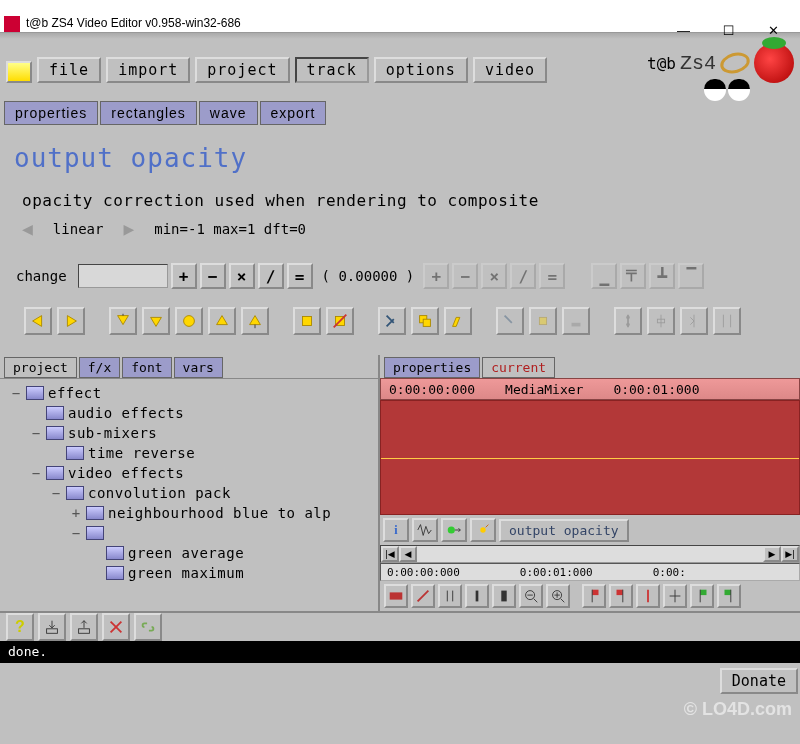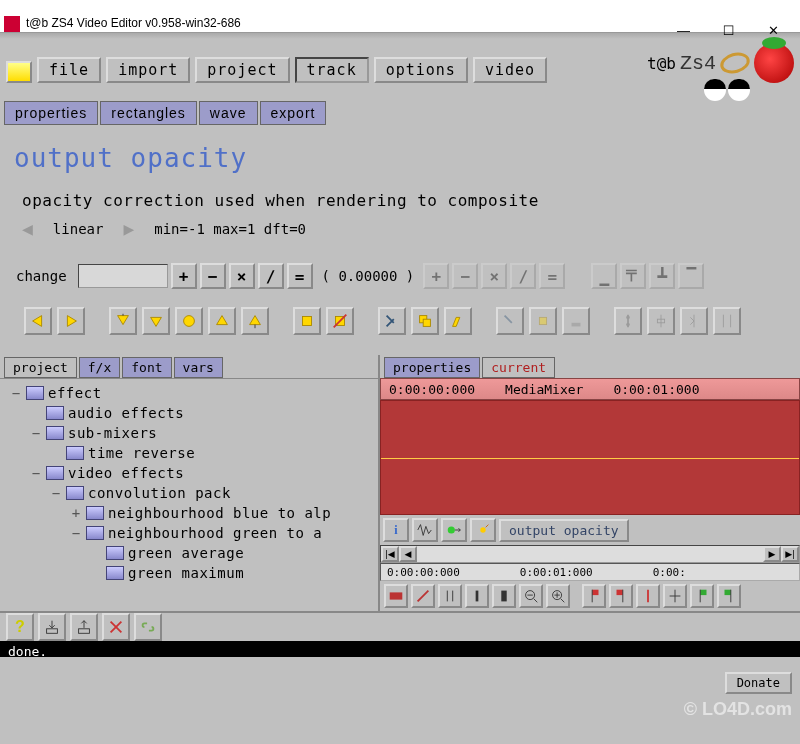--- a/index.html
+++ b/index.html
@@ -74,23 +74,23 @@
 .outlabel { border:2px outset #ddd; padding:2px 8px; font-family:monospace; font-size:13px; color:#346; background:#c0c0c0;}
 .scrollbar{height:18px;background:#c0c0c0;border:1px inset #999;display:flex;}
 .sb-btn{width:18px;height:16px;border:2px outset #ddd;display:flex;align-items:center;justify-content:center;font-size:9px;}
 .sb-track{flex:1;background:#ddd;}
 .ruler{height:18px;background:#ddd;border:1px inset #aaa;font-family:monospace;font-size:11px;display:flex;align-items:center;padding:0 6px;gap:60px;}
 .bottom-tools{height:30px;background:#c0c0c0;display:flex;align-items:center;gap:3px;padding:2px 4px;}
 .bottom-tools .tbtn{width:24px;height:24px;}
 
 
 .statusbar-tools { height:30px; background:#c0c0c0; display:flex; align-items:center; gap:4px; padding:2px 6px; border-top:2px solid #888;}
-.statusbar { height: 16px; background: #000; color: #fff; font-family: monospace; font-size: 13px; padding: 3px 8px; }
+.statusbar { height: 22px; background: #000; color: #fff; font-family: monospace; font-size: 13px; padding: 3px 8px; }
 .watermark{position:absolute;right:8px;bottom:24px;color:rgba(255,255,255,0.55);font-size:18px;font-weight:bold;pointer-events:none;}
-.donate{position:absolute;right:8px;bottom:50px;border:2px outset #ddd;background:#c0c0c0;padding:2px 10px;font-family:monospace;font-size:12px;}
+.donate{position:absolute;right:2px;bottom:50px;border:2px outset #ddd;background:#c0c0c0;padding:2px 10px;font-family:monospace;font-size:15px;}
 </style>
 </head>
 <body>
 
 <div class="titlebar">
   <div class="icon"></div>
   <div class="title">t@b ZS4 Video Editor v0.958-win32-686</div>
   <div class="winbtn">—</div>
   <div class="winbtn">☐</div>
   <div class="winbtn">✕</div>
@@ -310,21 +310,20 @@
           <span class="tree-lbl">convolution pack</span>
         </div>
       <div class="tree-row ind4">
           <span class="tree-exp">+</span>
           <span class="tree-fold"></span>
           <span class="tree-lbl">neighbourhood blue to alp</span>
         </div>
       <div class="tree-row ind4">
           <span class="tree-exp">−</span>
           <span class="tree-fold"></span>
-          <span class="tree-lbl">neighbourhood green to a</span>
         </div>
       <div class="tree-row ind5">
           <span class="tree-exp"></span>
           <span class="tree-fold"></span>
           <span class="tree-lbl">green average</span>
         </div>
       <div class="tree-row ind5">
           <span class="tree-exp"></span>
           <span class="tree-fold"></span>
           <span class="tree-lbl">green maximum</span>

